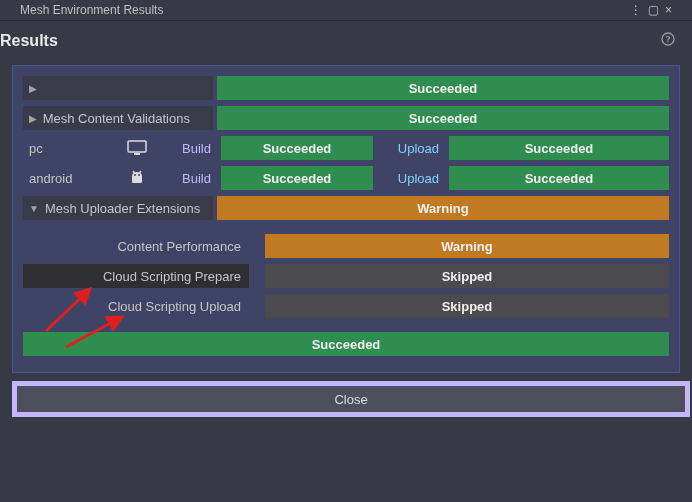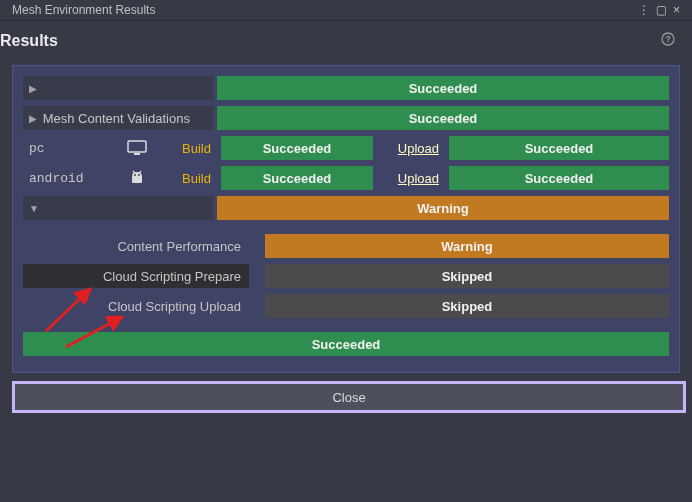--- a/index.html
+++ b/index.html
@@ -13,21 +13,21 @@
     font-size: 13px;
     overflow: hidden;
   }
 
   
   .title-bar {
     height: 20px;
     background: #373944;
     display: flex;
     align-items: center;
-    padding: 0 12px;
+    padding: 0 20px;
     color: #c0c0c0;
     font-size: 12px;
     border-bottom: 1px solid #2c2e37;
   }
   .title-bar .title-text { flex: 1; }
   .title-bar .win-controls { display: flex; gap: 6px; align-items: center; }
   .win-btn { cursor: pointer; color: #c0c0c0; font-size: 12px; line-height: 1; }
 
   
   .outer {
@@ -104,26 +104,26 @@
   .status.succeeded { background: #2f8e4f; }
   .status.warning   { background: #c27a22; }
 
   
   .plat-row {
     display: flex;
     align-items: stretch;
     gap: 4px;
     margin-bottom: 6px;
   }
-  .plat-name { width: 86px; display:flex; align-items:center; color:#c5c5c5; padding-left:6px;font-family:Liberation Mono, monospace; }
+  .plat-name { width: 86px; display:flex; align-items:center; color:#c5c5c5; padding-left:6px; }
   .plat-icon { width: 36px; display:flex; align-items:center; justify-content:center; }
-  .plat-label { width: 52px; display:flex; align-items:center; justify-content:flex-end; color:#eab308; padding-right:6px; }
+  .plat-label { width: 52px; display:flex; align-items:center; justify-content:flex-end; color:#c4b5fd; padding-right:6px; }
   .plat-status { width: 152px; min-height:24px; display:flex; align-items:center; justify-content:center; font-weight:700; color:#f0f0f0; }
   .plat-status.succeeded { background:#2f8e4f; }
-  .plat-label2 { width: 62px; display:flex; align-items:center; justify-content:flex-end; color:#fef9c3; padding-right:6px;text-decoration:underline; }
+  .plat-label2 { width: 62px; display:flex; align-items:center; justify-content:flex-end; color:#7dd3fc; padding-right:6px; }
   .plat-status2 { flex:1; min-height:24px; display:flex; align-items:center; justify-content:center; font-weight:700; color:#f0f0f0; }
   .plat-status2.succeeded { background:#2f8e4f; }
 
   
   .sub-row {
     display:flex;
     align-items: stretch;
     gap:16px;
     margin-bottom:6px;
   }
@@ -146,21 +146,21 @@
   .spacer-above { margin-top: 14px; }
 
   
   .close-bar {
     margin: 8px 12px 0 12px;
   }
   .close-btn {
     width: 100%;
     height: 26px;
     background: #4d4f5c;
-    border: 3px solid #c4b5fd;
+    border: 5px solid #c4b5fd;
     color: #dcdcdc;
     display:flex; align-items:center; justify-content:center;
     cursor:pointer;
     font-size:13px;
   }
 
   
   .arrow {
     position: absolute;
     pointer-events: none;
@@ -242,20 +242,21 @@
       </div>
       <div class="plat-label">Build</div>
       <div class="plat-status succeeded">Succeeded</div>
       <div class="plat-label2">Upload</div>
       <div class="plat-status2 succeeded">Succeeded</div>
     </div>
 
     <div class="row">
       <div class="left-label">
         <span class="tri">▼</span>
+        <span>Mesh Uploader Extensions</span>
       </div>
       <div class="status warning">Warning</div>
     </div>
 
     <div class="sub-row spacer-above">
       <div class="sub-label">Content Performance</div>
       <div class="sub-status warning">Warning</div>
     </div>
     <div class="sub-row">
       <div class="sub-label darkbg">Cloud Scripting Prepare</div>

